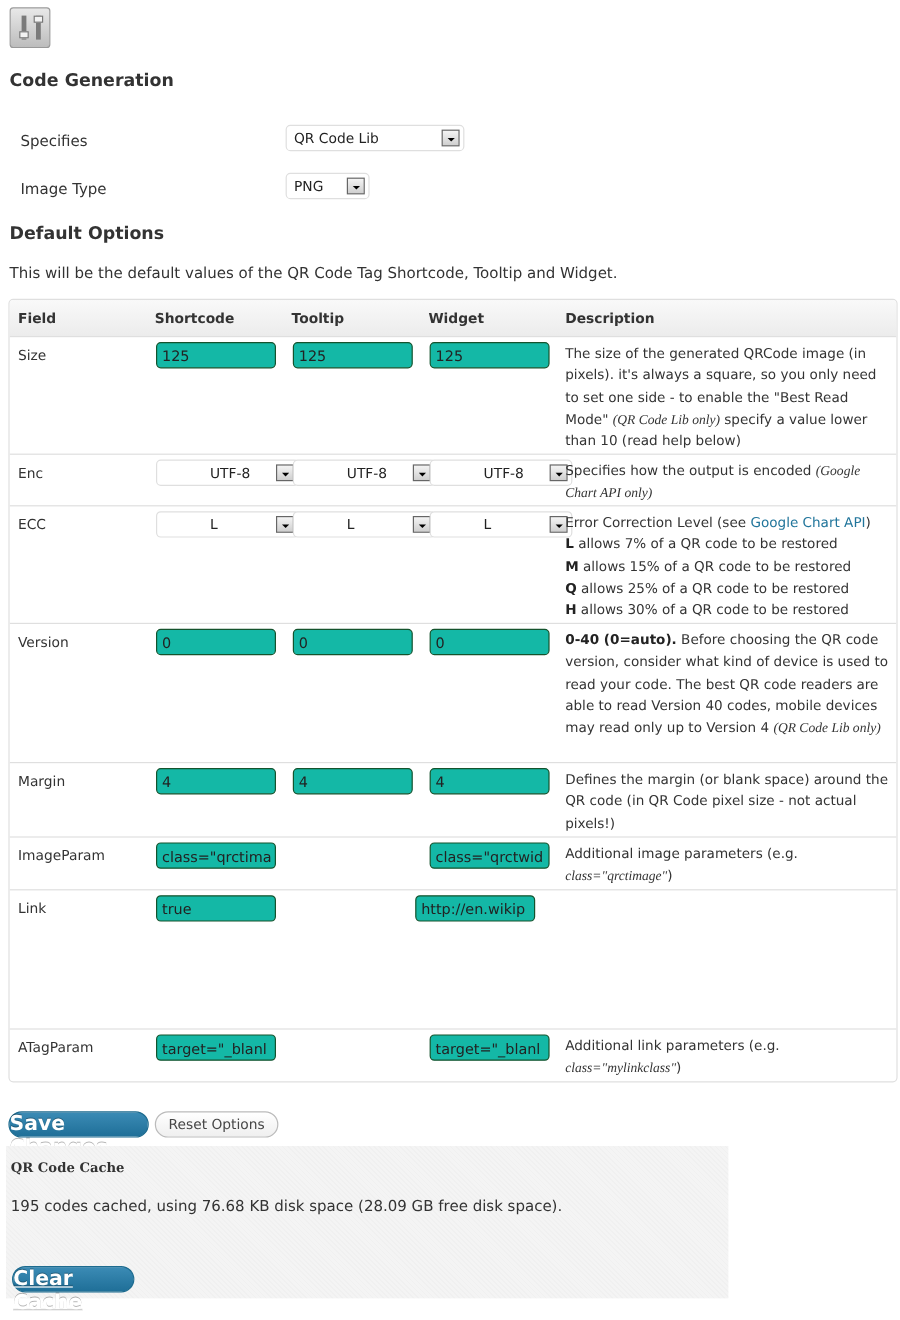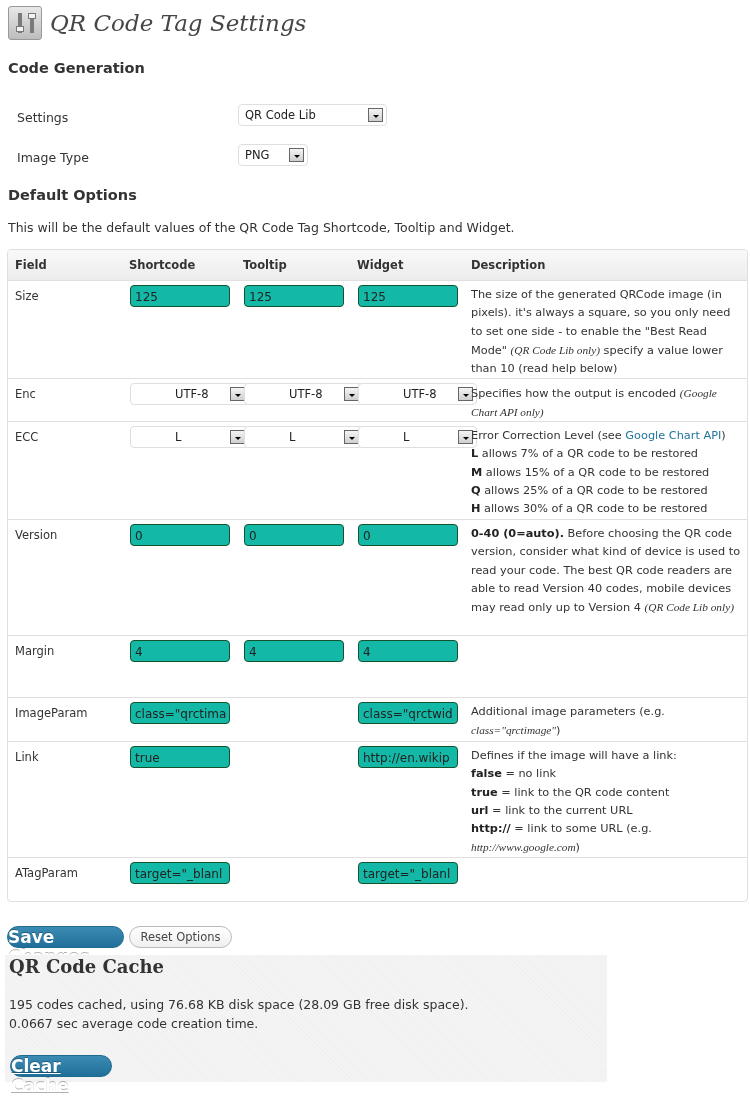--- a/index.html
+++ b/index.html
@@ -67,39 +67,38 @@
   }
   .btn-secondary {
     position: absolute; height: 22px; border-radius: 11px; border: 1px solid #bbb;
     background: linear-gradient(#fff, #efefef); color: #464646; font-size: 11.5px; line-height: 20px; text-align: center;
   }
   .cache-box {
     position: absolute; left: 5px; top: 955px; width: 602px; height: 127px;
     background: #f4f4f4;
     background-image: repeating-linear-gradient(45deg, rgba(0,0,0,0.015) 0 1px, transparent 1px 3px);
   }
-  .cache-title { position: absolute; left: 4px; top: 1px; font-family: "DejaVu Serif", serif; font-weight: bold; font-size: 18px; color: #333; }
+  .cache-title { position: absolute; left: 4px; top: 12px; font-family: "DejaVu Serif", serif; font-weight: bold; font-size: 11px; color: #333; }
   .cache-line { position: absolute; left: 4px; font-size: 12.5px; color: #333; }
 </style>
 </head>
 <body>
 
 <div class="title-row">
   <div class="settings-icon">
     <div class="bar b1"></div>
       <div class="bar b2"></div>
     <div class="knob k1"></div>
       <div class="knob k2"></div>
   </div>
-  <h2 class="page-title">QR Code Tag Settings</h2>
 </div>
 
 <h3 style="top:60px;">Code Generation</h3>
 
-<div class="form-label" style="top:110px;">Settings</div>
+<div class="form-label" style="top:110px;">Specifies</div>
 <div class="select" style="left:238px; top:104px; width:149px;">
   <span>QR Code Lib</span>
   <span class="arrow"></span>
 </div>
 
 <div class="form-label" style="top:150px;">Image Type</div>
 <div class="select" style="left:238px; top:144px; width:70px;">
   <span>PNG</span>
   <span class="arrow"></span>
 </div>
@@ -146,44 +145,44 @@
     <div class="input" style="left:236px; top:4px;">0</div>
     <div class="input" style="left:350px; top:4px;">0</div>
     <div class="desc"><b>0-40 (0=auto).</b> Before choosing the QR code version, consider what kind of device is used to read your code. The best QR code readers are able to read Version 40 codes, mobile devices may read only up to Version 4 <i>(QR Code Lib only)</i></div>
   </div>
 
   <div class="row" style="height:62px;">
     <span class="fname">Margin</span>
     <div class="input" style="left:122px; top:4px;">4</div>
     <div class="input" style="left:236px; top:4px;">4</div>
     <div class="input" style="left:350px; top:4px;">4</div>
+    <div class="desc">Defines the margin (or blank space) around the QR code (in QR Code pixel size - not actual pixels!)</div>
   </div>
 
   <div class="row" style="height:44px;">
     <span class="fname">ImageParam</span>
     <div class="input" style="left:122px; top:4px;">class="qrctima</div>
     <div class="input" style="left:350px; top:4px;">class="qrctwid</div>
     <div class="desc">Additional image parameters (e.g. <i>class="qrctimage"</i>)</div>
   </div>
 
   <div class="row" style="height:116px;">
     <span class="fname">Link</span>
     <div class="input" style="left:122px; top:4px;">true</div>
-    <div class="input" style="left:350px; top:4px;">http://en.wikip</div>
-    <div class="desc">Defines if the image will have a link:<br><b>false</b> = no link<br><b>true</b> = link to the QR code content<br><b>url</b> = link to the current URL<br><b>http://</b> = link to some URL (e.g. <i>http://www.google.com</i>)</div>
+    <div class="input" style="left:338px; top:4px;">http://en.wikip</div>
   </div>
 
   <div class="row" style="height:45px;">
     <span class="fname">ATagParam</span>
     <div class="input" style="left:122px; top:4px;">target="_blanl</div>
     <div class="input" style="left:350px; top:4px;">target="_blanl</div>
+    <div class="desc">Additional link parameters (e.g. <i>class="mylinkclass"</i>)</div>
   </div>
 </div>
 
 <div class="btn-primary" style="left:7px; top:926px; width:117px;">Save Changes</div>
 <div class="btn-secondary" style="left:129px; top:926px; width:103px;text-align:center;">Reset Options</div>
 
 <div class="cache-box">
   <div class="cache-title">QR Code Cache</div>
   <div class="cache-line" style="top:42px;">195 codes cached, using 76.68 KB disk space (28.09 GB free disk space).</div>
-  <div class="cache-line" style="top:61px;">0.0667 sec average code creation time.</div>
   <div class="btn-primary" style="left:5px; top:100px; width:102px;text-decoration:underline;">Clear Cache</div>
 </div>
 
 </body></html>

